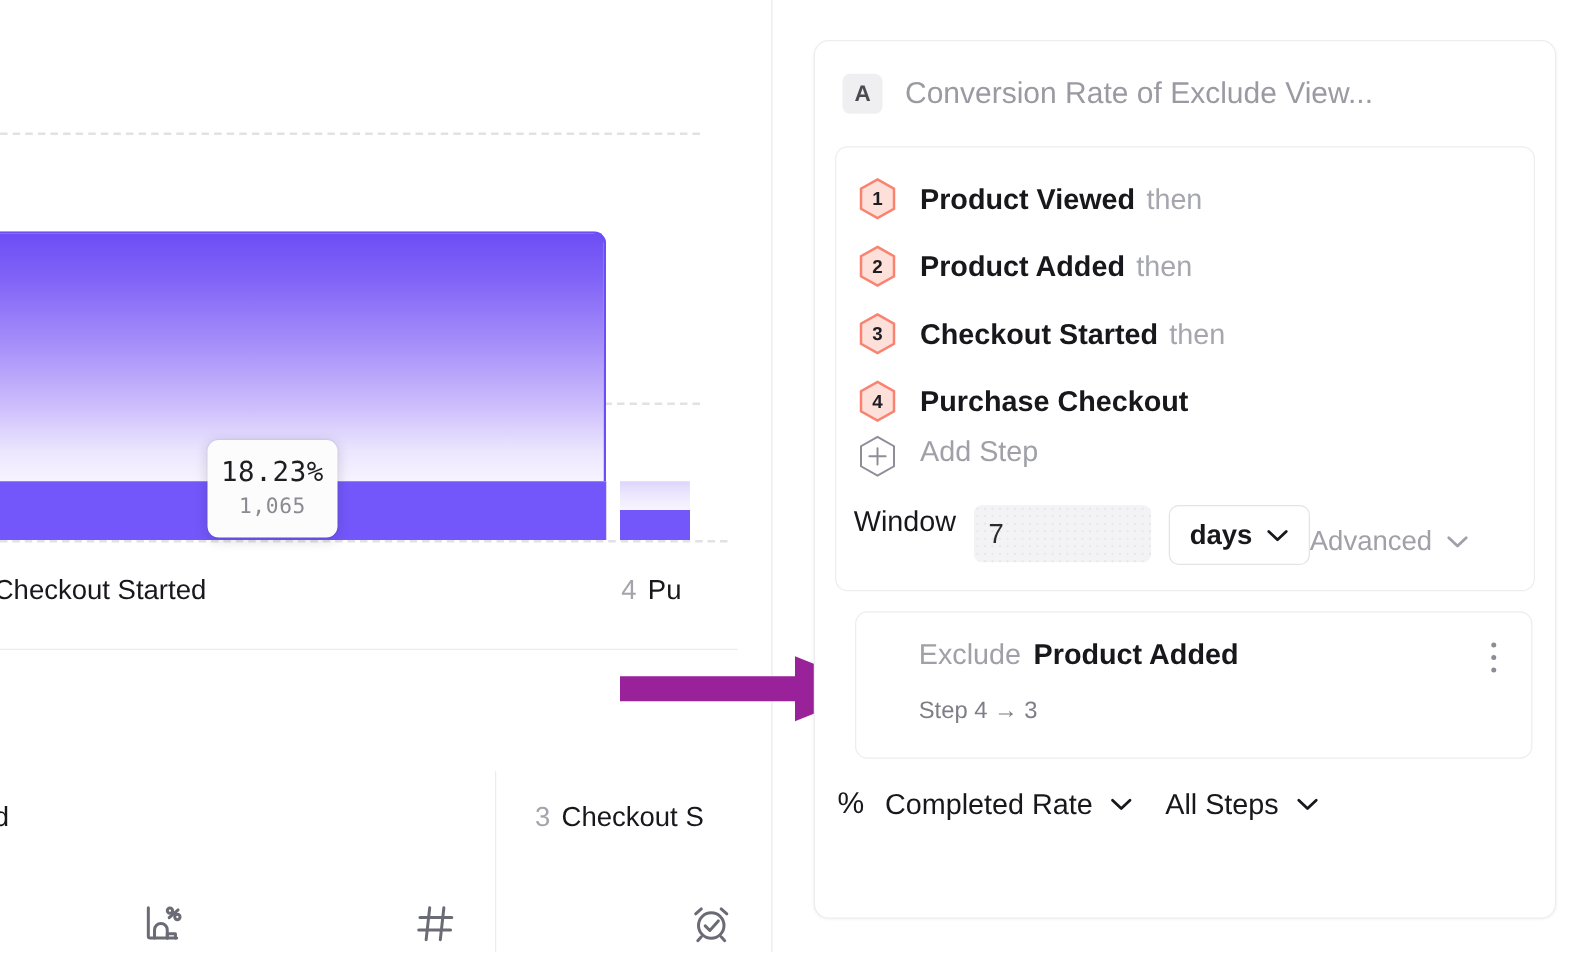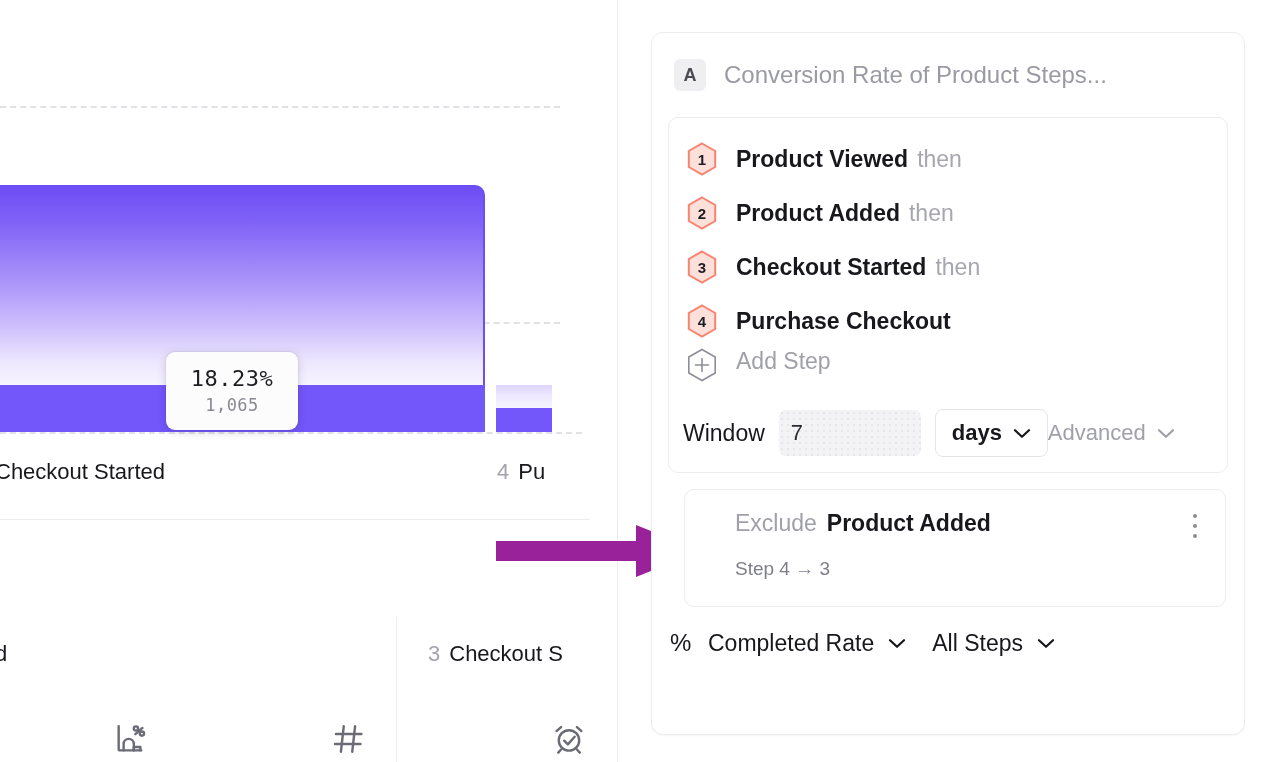--- a/index.html
+++ b/index.html
@@ -39,21 +39,21 @@
     position: absolute; left: 496px; top: 385px; width: 56px; height: 23px;
     background: linear-gradient(to bottom, #ded5fd 0%, #ece7fe 45%, #f7f5ff 100%);
   }
   .bar4-solid {
     position: absolute; left: 496px; top: 408px; width: 56px; height: 24px;
     background: #7357fa;
   }
 
   
   .tooltip {
-    position: absolute; left: 166px; top: 352px; width: 132px; height: 78px;
+    position: absolute; left: 166px; top: 352px; width: 104px; height: 78px;
     background: #fcfcfd; border-radius: 9px;
     box-shadow: 0 2px 10px rgba(20,20,40,.16), 0 0 0 1px rgba(20,20,40,.04);
     display: flex; flex-direction: column; align-items: center; justify-content: center;
     font-family: "DejaVu Sans Mono", "Liberation Mono", monospace;
   }
   .tooltip .pct { font-size: 22px; color: #1d1d22; letter-spacing: .5px; line-height: 1.1; }
   .tooltip .cnt { font-size: 17px; color: #8a8a93; letter-spacing: .5px; margin-top: 3px; }
 
   
   .xlabel { position: absolute; top: 459px; font-size: 22px; color: #17171c; white-space: nowrap; }
@@ -104,21 +104,21 @@
   .hexbadge span {
     position: absolute; inset: 0; display: flex; align-items: center; justify-content: center;
     font-size: 15px; font-weight: bold; color: #1d1d22;
   }
   .step-text { margin-left: 19px; font-size: 23px; font-weight: bold; color: #17171c; white-space: nowrap; }
   .step-then { font-weight: normal; color: #a6a6af; margin-left: 9px; margin-top: 20px; }
 
   .addstep-row { display: flex; height: 52px; padding: 0 0 0 18px; }
   .addstep-label { margin-left: 19px; font-size: 23px; color: #a0a0a9; }
 
-  .window-row { display: flex; align-items: center; padding: 4px 0 0 14px; height: 62px; }
+  .window-row { display: flex; padding: 4px 0 0 14px; height: 62px; }
   .window-label { font-size: 23px; color: #17171c; }
   .window-input {
     margin-left: 14px; width: 142px; height: 46px; border: none; border-radius: 7px;
     background-color: #f3f3f5;
     background-image: radial-gradient(#e6e6ea 1px, transparent 1px);
     background-size: 6px 6px;
     font-size: 22px; color: #2a2a30; padding-left: 12px;
     font-family: "Liberation Sans", sans-serif;
   }
   .unit-select {
@@ -222,21 +222,21 @@
   <div class="arrow">
     <svg width="210" height="62" viewBox="0 0 210 62">
       <path d="M0 21 H140 V5 L205 31 L140 57 V41 H0 Z" fill="#99229b"></path>
     </svg>
   </div>
 
   <div class="panel">
 
     <div class="panel-head">
       <div class="letter-badge">A</div>
-      <div class="panel-title">Conversion Rate of Product Steps...</div>
+      <div class="panel-title">Conversion Rate of Exclude View...</div>
     </div>
 
     <div class="steps-card">
 
       <div class="step-row">
         <div class="hexbadge">
           <svg width="30" height="34" viewBox="0 0 30 34">
               <polygon points="15,1.5 28.2,9 28.2,25 15,32.5 1.8,25 1.8,9" fill="#fde0da" stroke="#f9836f" stroke-width="2"></polygon>
             </svg>
           <span>1</span>

